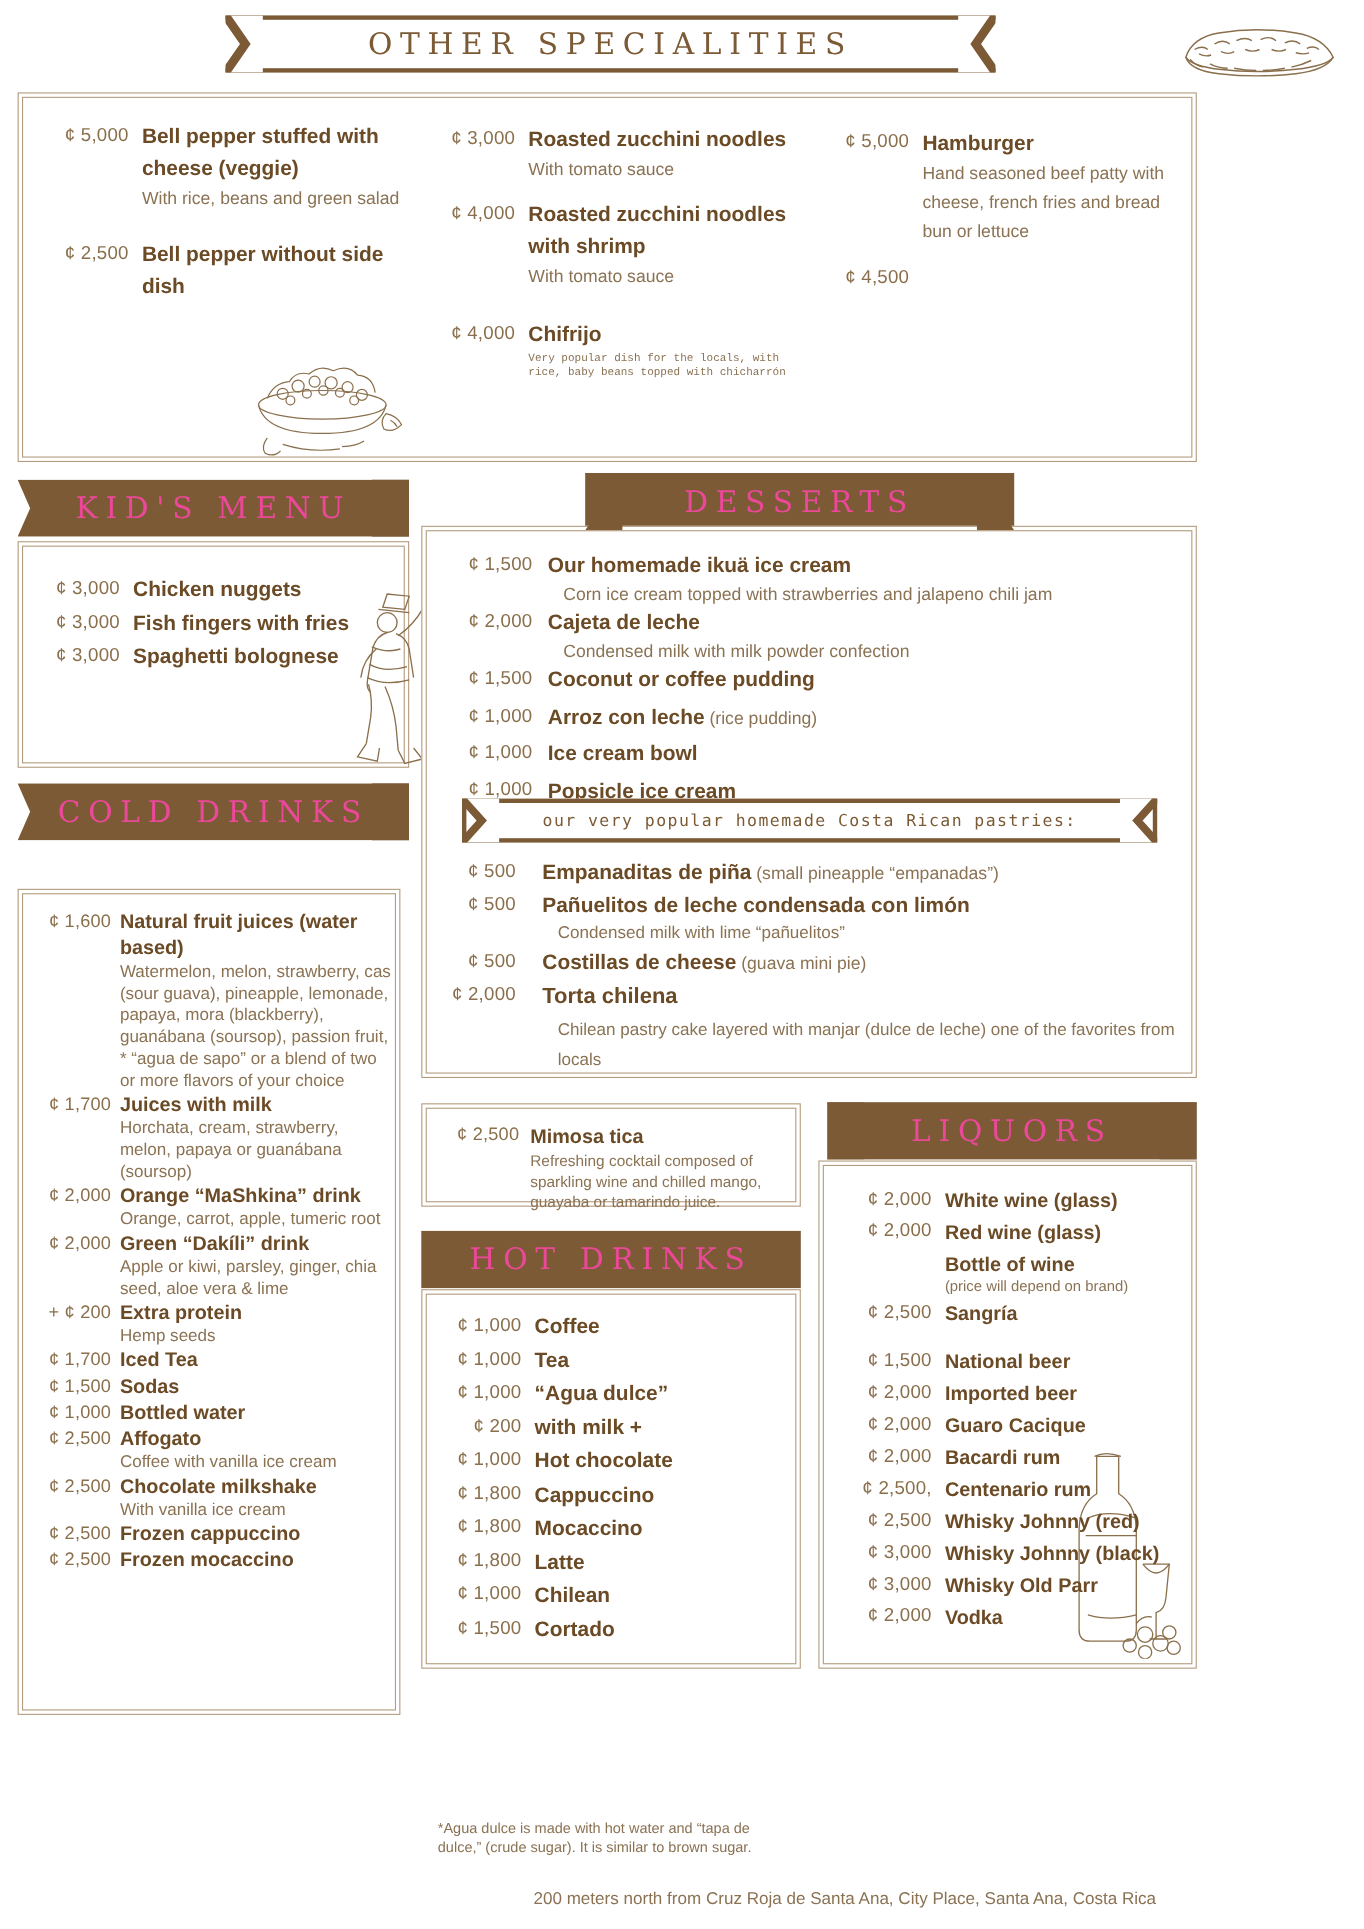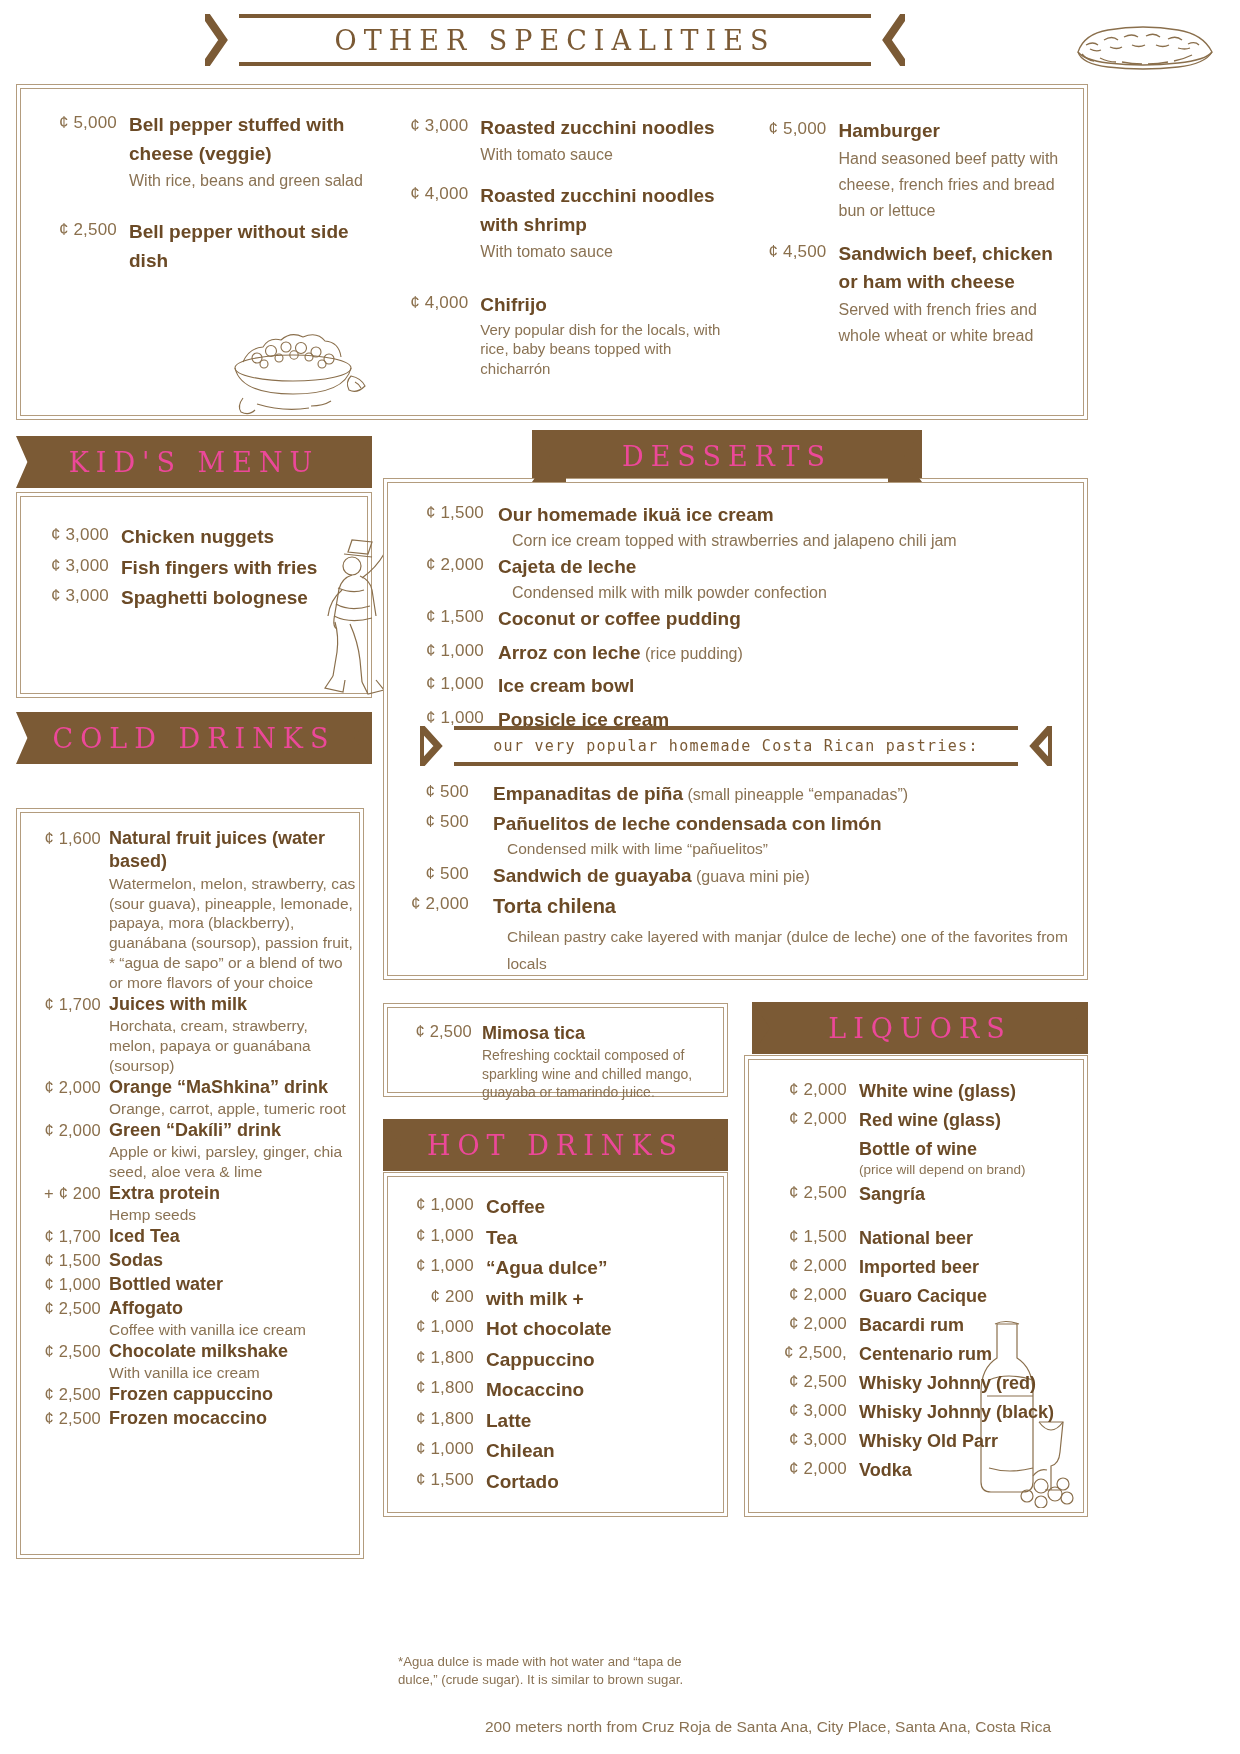--- a/index.html
+++ b/index.html
@@ -218,39 +218,35 @@
             <div class="price">¢ 4,000</div>
             <div class="body">
               <div class="nm">Roasted zucchini noodles with shrimp</div>
               <div class="desc">With tomato sauce</div>
             </div>
           </div>
           <div class="spec-item row" style="margin-top:28px;">
             <div class="price">¢ 4,000</div>
             <div class="body">
               <div class="nm">Chifrijo</div>
-              <div class="desc" style="font-size:15px;line-height:1.3;">Very popular dish for the locals, with rice, baby beans topped with chicharrón</div>
+              <div class="desc" style="font-size:10px;line-height:1.3;font-family:Liberation Mono, monospace;">Very popular dish for the locals, with rice, baby beans topped with chicharrón</div>
             </div>
           </div>
         </div>
 
         <div class="col c3">
           <div class="spec-item row" style="margin-top:6px;">
             <div class="price">¢ 5,000</div>
             <div class="body">
               <div class="nm">Hamburger</div>
               <div class="desc" style="line-height:1.62;">Hand seasoned beef patty with cheese, french fries and bread bun or lettuce</div>
             </div>
           </div>
           <div class="spec-item row" style="margin-top:16px;">
             <div class="price">¢ 4,500</div>
-            <div class="body">
-              <div class="nm">Sandwich beef, chicken or ham with cheese</div>
-              <div class="desc" style="line-height:1.62;">Served with french fries and whole wheat or white bread</div>
-            </div>
           </div>
         </div>
       </div>
     </div>
   </div>
 
   <svg id="salad-icon" viewBox="0 0 160 98">
     <g stroke="#8a6f4c" fill="none" stroke-width="1.1">
       <ellipse cx="78" cy="48" rx="58" ry="13"></ellipse>
       <path d="M20 48 q6 26 58 26 q52 0 58 -26"></path>
@@ -394,21 +390,21 @@
       </div>
     </div>
     <div class="row">
       <div class="price">¢ 500</div>
       <div class="nm">Pañuelitos de leche condensada con limón</div>
     </div>
     <div class="desc">Condensed milk with lime “pañuelitos”</div>
     <div class="row">
       <div class="price">¢ 500</div>
       <div class="nm">
-        <span>Sandwich de guayaba</span><span class="light"> (guava mini pie)</span>
+        <span>Costillas de cheese</span><span class="light"> (guava mini pie)</span>
       </div>
     </div>
     <div class="row">
       <div class="price">¢ 2,000</div>
       <div class="nm" style="font-size:20px;">Torta chilena</div>
     </div>
     <div class="desc" style="line-height:1.75;">Chilean pastry cake layered with manjar (dulce de leche) one of the favorites from locals</div>
   </div>
 
   <div id="cold-head">

